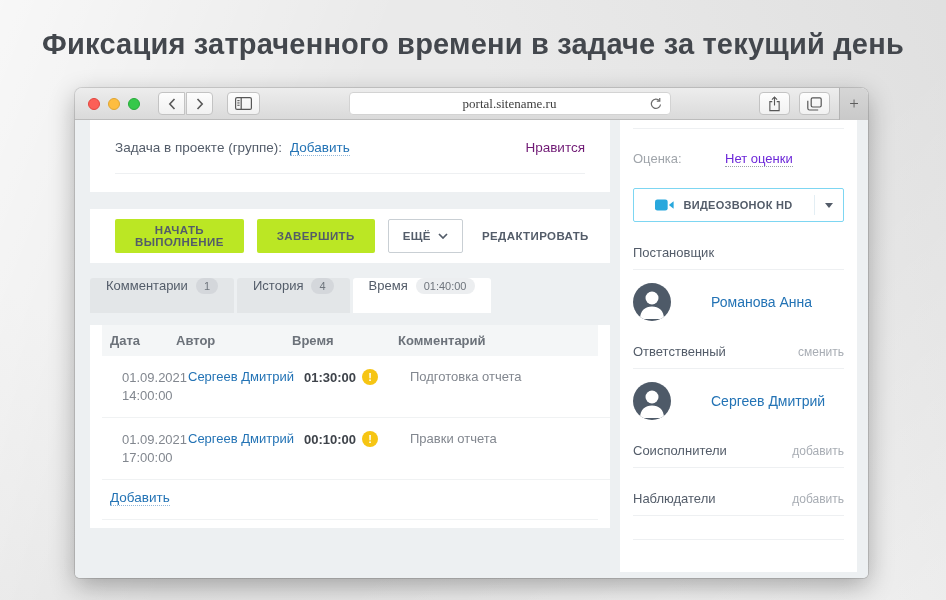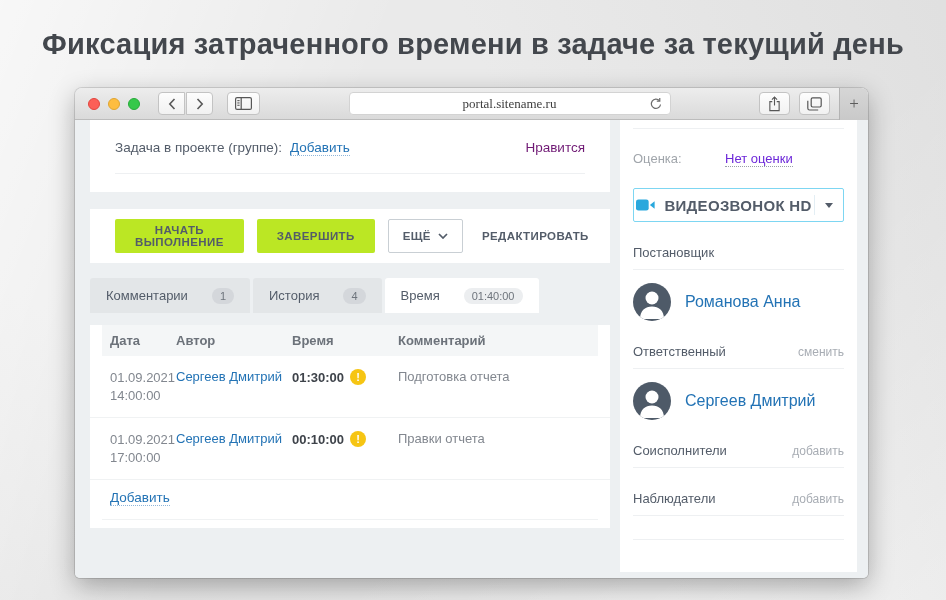--- a/index.html
+++ b/index.html
@@ -82,28 +82,28 @@
 
   .card-buttons { margin-top:17px; height:54px; padding:10px 25px; display:flex; align-items:center; gap:13px; }
   .btn { height:34px; border:none; border-radius:2px; font-family:inherit;
          font-size:11.5px; font-weight:bold; color:#535c69; letter-spacing:.4px;
          padding:0 20px; cursor:pointer; display:flex; align-items:center; gap:7px; }
   .btn-green { background:#bbe724; }
   .btn-outline { background:#fff; border:1px solid #c9cfd4; padding:0 14px;text-align:center; }
   .btn-plain { background:transparent; padding:0 6px; }
 
   .tabs { display:flex; gap:3px; margin-top:15px; }
-  .tab { height:35px; padding:0 16px; display:flex; align-items:center; gap:24px;
+  .tab { height:35px; padding:0 16px; display:flex; align-items:flex-start; gap:8px;
          background:#e3e6e8; border-radius:3px 3px 0 0; font-size:13px; color:#535c69; cursor:pointer; }
   .tab.active { background:#fff; }
   .tab-badge { background:#d4d7db; color:#6e747c; font-size:11px; border-radius:9px; padding:2px 8px; }
   .tab.active .tab-badge { background:#eceef0; }
 
   .card-table { padding-bottom:8px; }
-  .tgrid { display:grid; grid-template-columns:66px 116px 106px 1fr; align-items:start; }
+  .tgrid { display:grid; grid-template-columns:66px 116px 106px 1fr; align-items:start;margin-left:12px; }
   .thead { margin:12px 12px 0 12px; padding:8px 8px; background:#f4f6f7;
            font-size:13px; font-weight:bold; color:#6c727a; }
   .trow { padding:13px 20px; border-bottom:1px solid #f0f2f3; font-size:13px; }
   .trow:last-of-type { border-bottom:none; }
   .cell-date { color:#82878f; line-height:1.35; }
   .cell-date span { display:block; }
   .cell-author a { color:#2373b5; text-decoration:none; cursor:pointer; }
   .cell-dur { display:flex; align-items:center; gap:6px; color:#3e434a; font-weight:bold; }
   .warn { width:16px; height:16px; border-radius:50%; background:#f6c513; color:#fff;
           font-size:11px; font-weight:bold; display:flex; align-items:center; justify-content:center; cursor:pointer; }
@@ -114,33 +114,33 @@
   
   .sidebar { width:237px; background:#fff; height:452px; padding:0 13px; }
   .sidebar .top-divider { border-top:1px solid #eef0f2; margin-top:8px; }
   .rating-row { display:flex; margin-top:22px; font-size:13px; }
   .rating-label { color:#a0a5ab; width:92px; }
   .rating-value { color:#6d28d9; border-bottom:1px dotted #9aa0a8; cursor:pointer; }
 
   .video-btn { margin-top:21px; height:34px; border:1px solid #7dd6f2; border-radius:2px;
                background:#fff; display:flex; align-items:stretch; cursor:pointer; }
   .video-main { flex:1; display:flex; align-items:center; justify-content:center; gap:9px;
-                font-size:15px; font-weight:bold; color:#535c69; letter-spacing:.3px; }
+                font-size:11px; font-weight:bold; color:#535c69; letter-spacing:.3px; }
   .video-split { width:1px; background:#e3eef4; margin:6px 0; }
   .video-caret { width:28px; display:flex; align-items:center; justify-content:center; }
   .caret-down { width:0; height:0; border-left:4px solid transparent; border-right:4px solid transparent;
                 border-top:5px solid #535c69; }
 
   .sb-section { margin-top:23px; }
   .sb-title-row { display:flex; align-items:baseline; font-size:13px; color:#535c69; }
   .sb-action { margin-left:auto; font-size:12px; color:#a8adb4; cursor:pointer; }
   .sb-divider { border-top:1px solid #eef0f2; margin-top:9px; }
   .person-row { display:flex; align-items:center; gap:14px; margin-top:13px; }
   .avatar { width:38px; height:38px; border-radius:50%; background:#4e5a68; overflow:hidden; flex:none; cursor:pointer; }
-  .person-name { font-size:16px; color:#2373b5; text-decoration:none; cursor:pointer; }
+  .person-name { font-size:14px; color:#2373b5; text-decoration:none; cursor:pointer;margin-left:26px; }
 
   svg { display:block; }
 </style>
 </head>
 <body>
 
 <h1 class="headline">Фиксация затраченного времени в задаче за текущий день</h1>
 
 <div class="window">
 

